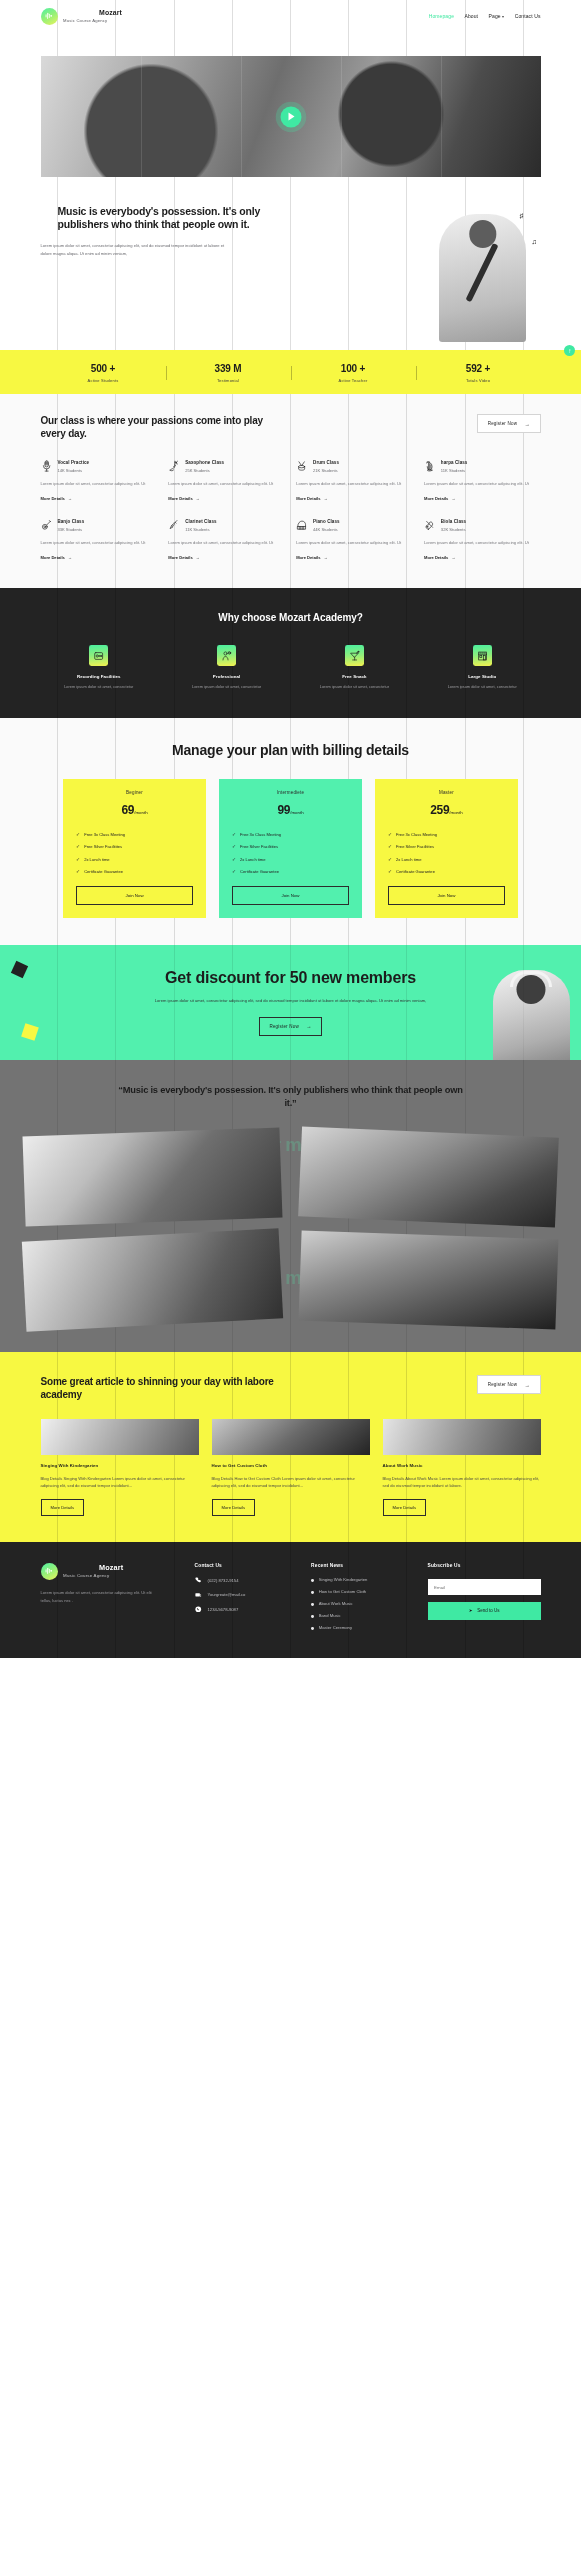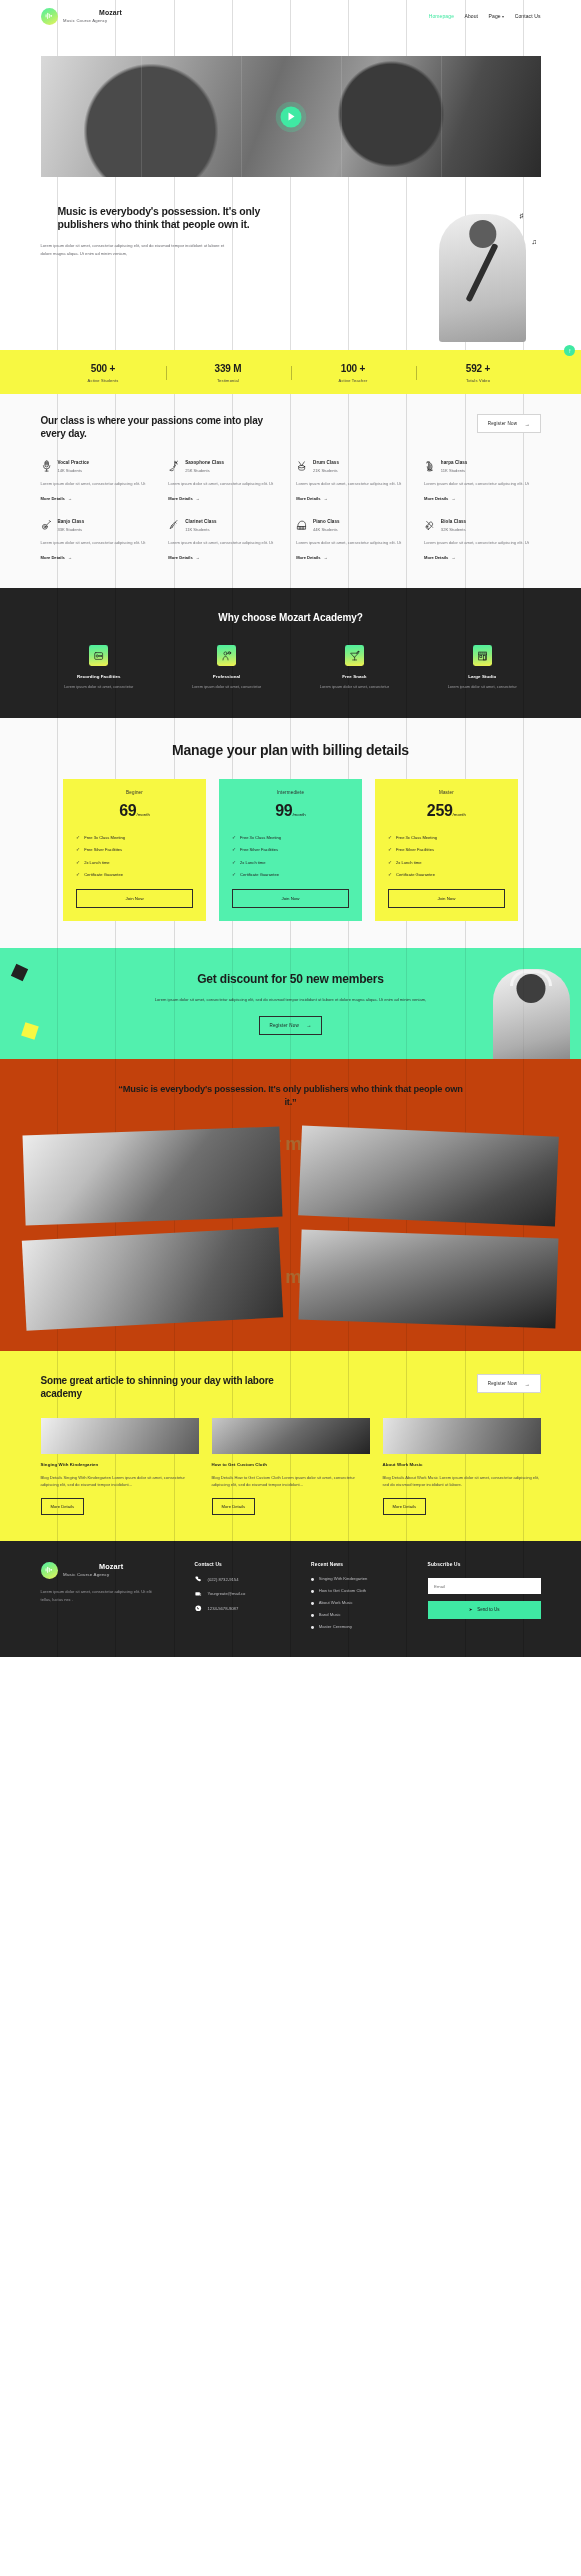--- a/index.html
+++ b/index.html
@@ -116,50 +116,50 @@
 
   
   .pricing { background:#fafafa; padding:24px 0 27.4px; }
   .pricing h2 { text-align:center; font-size:14px; font-weight:700; letter-spacing:-0.2px; }
   .plans { display:grid; grid-template-columns:repeat(3,1fr); gap:13px; margin-top:21px; padding:0 22.6px; }
   .plan { padding:11.3px 13px 13px; }
   .plan.yellow { background:#f7f842; }
   .plan.green { background:#52f0ae; }
   .plan .pname { text-align:center; font-size:4.5px; color:#2a2a2a; letter-spacing:0.2px; }
   .plan .pprice { text-align:center; margin-top:7.3px; }
-  .plan .pprice b { font-size:16px; font-weight:700; letter-spacing:-0.3px; }
+  .plan .pprice b { font-size:12px; font-weight:700; letter-spacing:-0.3px; }
   .plan .pprice span { font-size:4.4px; }
   .feat { list-style:none; margin-top:11.3px; }
   .feat li { font-size:4.1px; color:#222; display:flex; gap:4px; align-items:center; padding:3.6px 0; }
   .feat li .ck { font-size:4.8px; }
   .join { display:block; width:100%; margin-top:9px; padding:5.6px 0; font-size:4.4px;
           background:transparent; border:0.8px solid #2c2c2c; cursor:pointer; color:#1c1c1c;
           font-family:inherit; }
 
   
   .disc { background:#52f0ae; padding:24px 0 24px; position:relative; overflow:hidden; }
-  .disc h2 { text-align:center; font-size:12px; font-weight:700; letter-spacing:-0.2px; }
+  .disc h2 { text-align:center; font-size:16px; font-weight:700; letter-spacing:-0.2px; }
   .disc p { text-align:center; font-size:4.1px; line-height:1.9; color:#2f3b36; margin:9.7px auto 0;
             max-width:274px; }
   .disc .ctr { text-align:center; margin-top:11.3px; }
   .disc .btn-outline { border-color:#2c2c2c; background:transparent; }
   .sq-dark { position:absolute; left:13px; top:18px; width:13px;height:13px;background:#222;
              transform:rotate(25deg); }
   .sq-yellow { position:absolute; left:22.6px; bottom:21px; width:13.7px;height:13.7px;background:#f7f842;
              transform:rotate(18deg); }
   .disc-person { position:absolute; right:11.3px; bottom:0; width:77px; height:90px;
       background:linear-gradient(165deg,#f2f2f2 0%,#d0d0d0 40%,#aeaeae 75%,#8c8c8c 100%);
       border-radius:32px 32px 0 0; filter:grayscale(1); }
   .disc-person:before{content:"";position:absolute;left:50%;top:4.8px;transform:translateX(-50%);
       width:29px;height:29px;border-radius:50%;background:#4a3b32;}
   .disc-person:after{content:"";position:absolute;left:50%;top:1.6px;transform:translateX(-50%);
       width:36px;height:13px;border-radius:18px 18px 0 0;border:3.2px solid #f4f4f4;border-bottom:none;}
 
   
-  .gal { background:#c2410c; padding:24px 0 27.4px; position:relative; }
+  .gal { background:#737373; padding:24px 0 27.4px; position:relative; }
   .gal h2 { text-align:center; font-size:9.3px; line-height:1.38; font-weight:700;
             letter-spacing:-0.2px; max-width:347px; margin:0 auto; }
   .ghost { position:absolute; left:0; right:0; text-align:center; font-size:18.6px; font-weight:700;
            color:rgba(82,240,174,.22); letter-spacing:-0.4px; pointer-events:none; }
   .ghost.g1 { top:74px; }
   .ghost.g2 { top:207px; }
   .gal-grid { position:relative; z-index:2; margin-top:22.6px; display:grid;
               grid-template-columns:1fr 1fr; gap:13px 19.4px; padding:0 24px; }
   .photo { height:90px; filter:grayscale(1); background:#9a9a9a; }
   .photo.a { background:linear-gradient(130deg,#ededed 0%,#bdbdbd 30%,#6f6f6f 58%,#3b3b3b 100%); transform:rotate(-2deg);}

